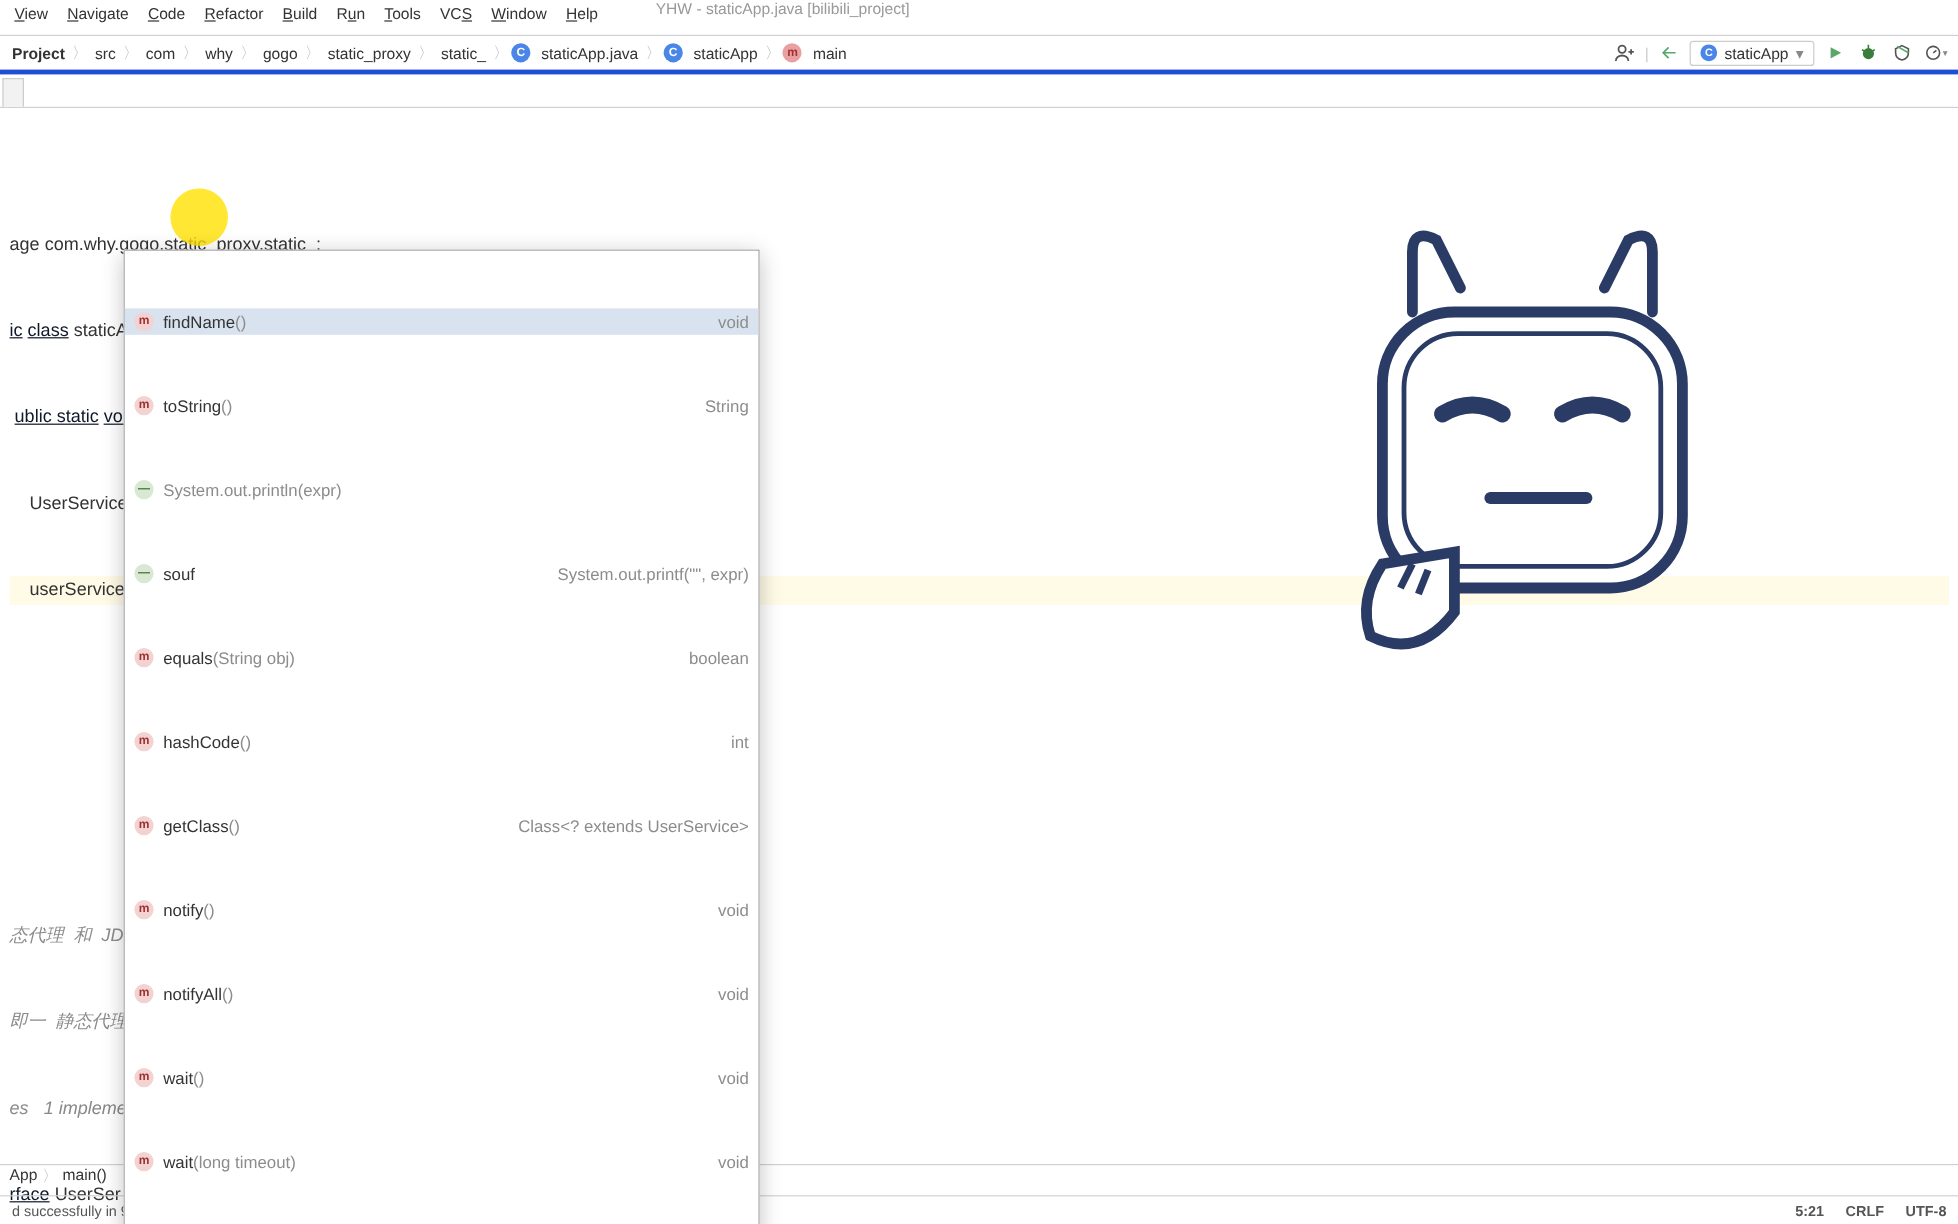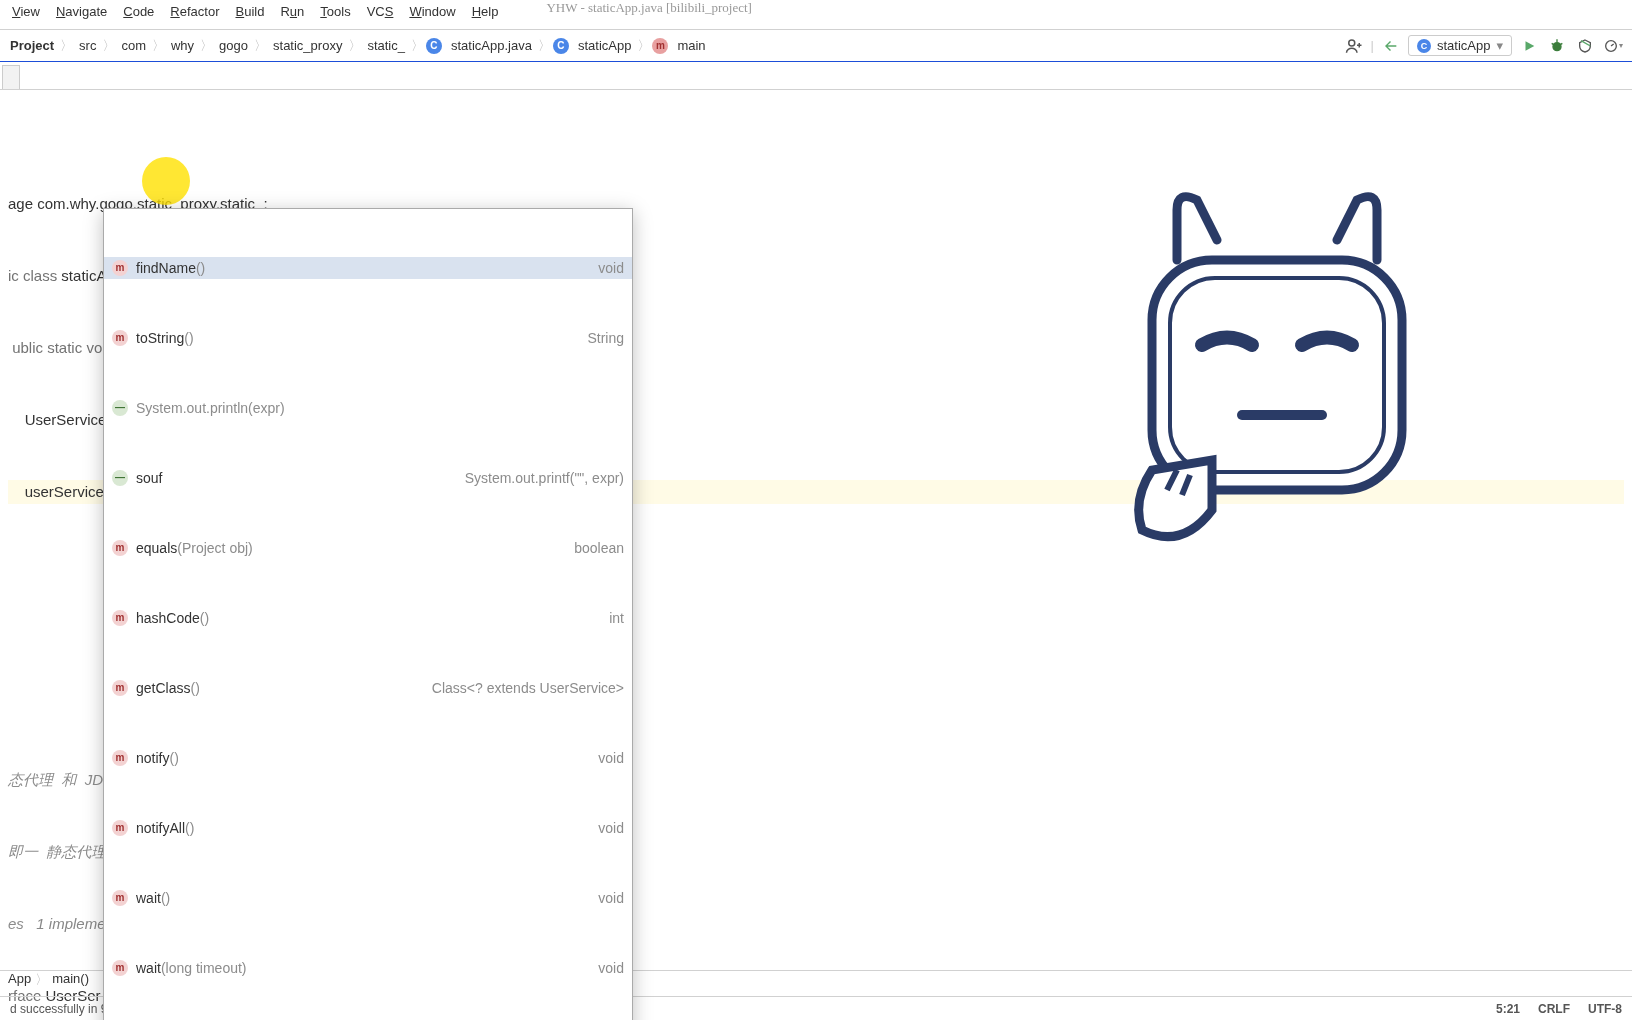--- a/index.html
+++ b/index.html
@@ -1,40 +1,40 @@
 <!DOCTYPE html>
 <html><head>
   <meta charset="utf-8">
   <style>
     * { margin: 0; padding: 0; box-sizing: border-box; font-family: "Segoe UI", Arial, sans-serif; }
     body { background: #fff; font-size: 13px; color: #333; overflow: hidden; width: 1632px; height: 1020px; }
 
     .menubar { display: flex; align-items: flex-start; height: 30px; border-bottom: 1px solid #d1d1d1; padding-left: 4px; }
     .menubar .menu-item { padding: 4px 8px; cursor: pointer; }
     .menubar .menu-item u { text-decoration: underline; }
-    .menubar .title { margin-left: 40px; color: #999; font-size: 13px; font-family: Liberation Serif, serif; }
-
-    .toolbar { display: flex; align-items: center; height: 32px; border-bottom: 1px solid #1d4ed8; }
+    .menubar .title { margin-left: 40px; color: #999; font-size: 13px; }
+
+    .toolbar { display: flex; align-items: center; height: 32px; border-bottom: 4px solid #1d4ed8; }
     .breadcrumb { display: flex; align-items: center; flex: 1; padding-left: 6px; gap: 2px; }
     .breadcrumb span.crumb { padding: 2px 4px; color: #333; }
     .breadcrumb span.sep { color: #bbb; font-family: monospace; }
     .breadcrumb .file-icon-c { display:inline-flex; width:16px; height:16px; background:#4a86e8; border-radius:50%; color:#fff; font-size:10px; align-items:center; justify-content:center; margin-right:3px; font-weight:bold;}
     .breadcrumb .file-icon-m { display:inline-flex; width:16px; height:16px; background:#e8a0a0; border-radius:50%; color:#a03030; font-size:10px; align-items:center; justify-content:center; margin-right:3px; font-weight:bold;}
     .toolbar-right { display: flex; align-items: center; gap: 6px; padding-right: 8px; }
     .tool-icon { width: 22px; height: 22px; display:flex; align-items:center; justify-content:center; color:#6e6e6e; }
     .run-config { border: 1px solid #ccc; background:#fff; padding: 2px 8px; border-radius: 3px; display:flex; align-items:center; gap:6px; min-width:100px;}
     .run-config .file-icon-c { display:inline-flex; width:14px; height:14px; background:#4a86e8; border-radius:50%; color:#fff; font-size:9px; align-items:center; justify-content:center; font-weight:bold;}
     .play-icon { color: #59a869; }
     .bug-icon { color:#3b7d3b; }
 
     .tab-strip { height: 28px; border-bottom: 1px solid #d1d1d1; display:flex; align-items:flex-end; padding-left:2px;}
     .file-tab { height: 24px; padding: 3px 8px; border: 1px solid #ccc; background:#fff; display:flex; align-items:center; gap:6px; font-size:12px; border-bottom: 2px solid #4083c9; }
 
     .editor { position:relative; font-family: "JetBrains Mono","Consolas",monospace; font-size: 15px; line-height: 24px; padding: 6px 8px; white-space: pre; }
-    .kw { color: #737373; font-weight: 500; }
+    .kw { color: #0f172a; font-weight: 500; text-decoration: underline; }
     .comment { color: #8c8c8c; font-style: italic; }
     .code-line-highlight { background: #fffbe6; }
     .caret { display:inline-block; width:1px; height:18px; background:#000; vertical-align:middle; }
 
     .highlight-cursor { position:absolute; width: 48px; height: 48px; border-radius:50%; background: #ffe100; opacity:0.8; top: 67px; left: 142px; z-index: 3; }
 
     .autocomplete { position:absolute; top: 118px; left: 103px; width: 530px; background:#fff; border:1px solid #aaa; box-shadow: 0 4px 18px rgba(0,0,0,0.25); z-index: 5; font-family: "JetBrains Mono","Consolas",monospace; font-size:14px;}
     .ac-row { display:flex; align-items:center; height:22px; padding: 0 8px; }
     .ac-row.selected { background: #d9e2ef; }
     .ac-row .ac-icon { width:16px; height:16px; border-radius:50%; display:flex; align-items:center; justify-content:center; font-size:10px; font-weight:bold; margin-right:8px; }
@@ -189,21 +189,21 @@
       <span class="ac-icon t">—</span>
       <span class="ac-right">System.out.println(expr)</span>
     </div>
     <div class="ac-row">
       <span class="ac-icon t">—</span>
       <span class="ac-left"><span>souf</span></span>
       <span class="ac-right">System.out.printf("", expr)</span>
     </div>
     <div class="ac-row">
       <span class="ac-icon m">m</span>
-      <span class="ac-left"><span>equals</span><span class="dim">(Project obj)</span></span>
+      <span class="ac-left"><span>equals</span><span class="dim">(String obj)</span></span>
       <span class="ac-right">boolean</span>
     </div>
     <div class="ac-row">
       <span class="ac-icon m">m</span>
       <span class="ac-left"><span>hashCode</span><span class="dim">()</span></span>
       <span class="ac-right">int</span>
     </div>
     <div class="ac-row">
       <span class="ac-icon m">m</span>
       <span class="ac-left"><span>getClass</span><span class="dim">()</span></span>

